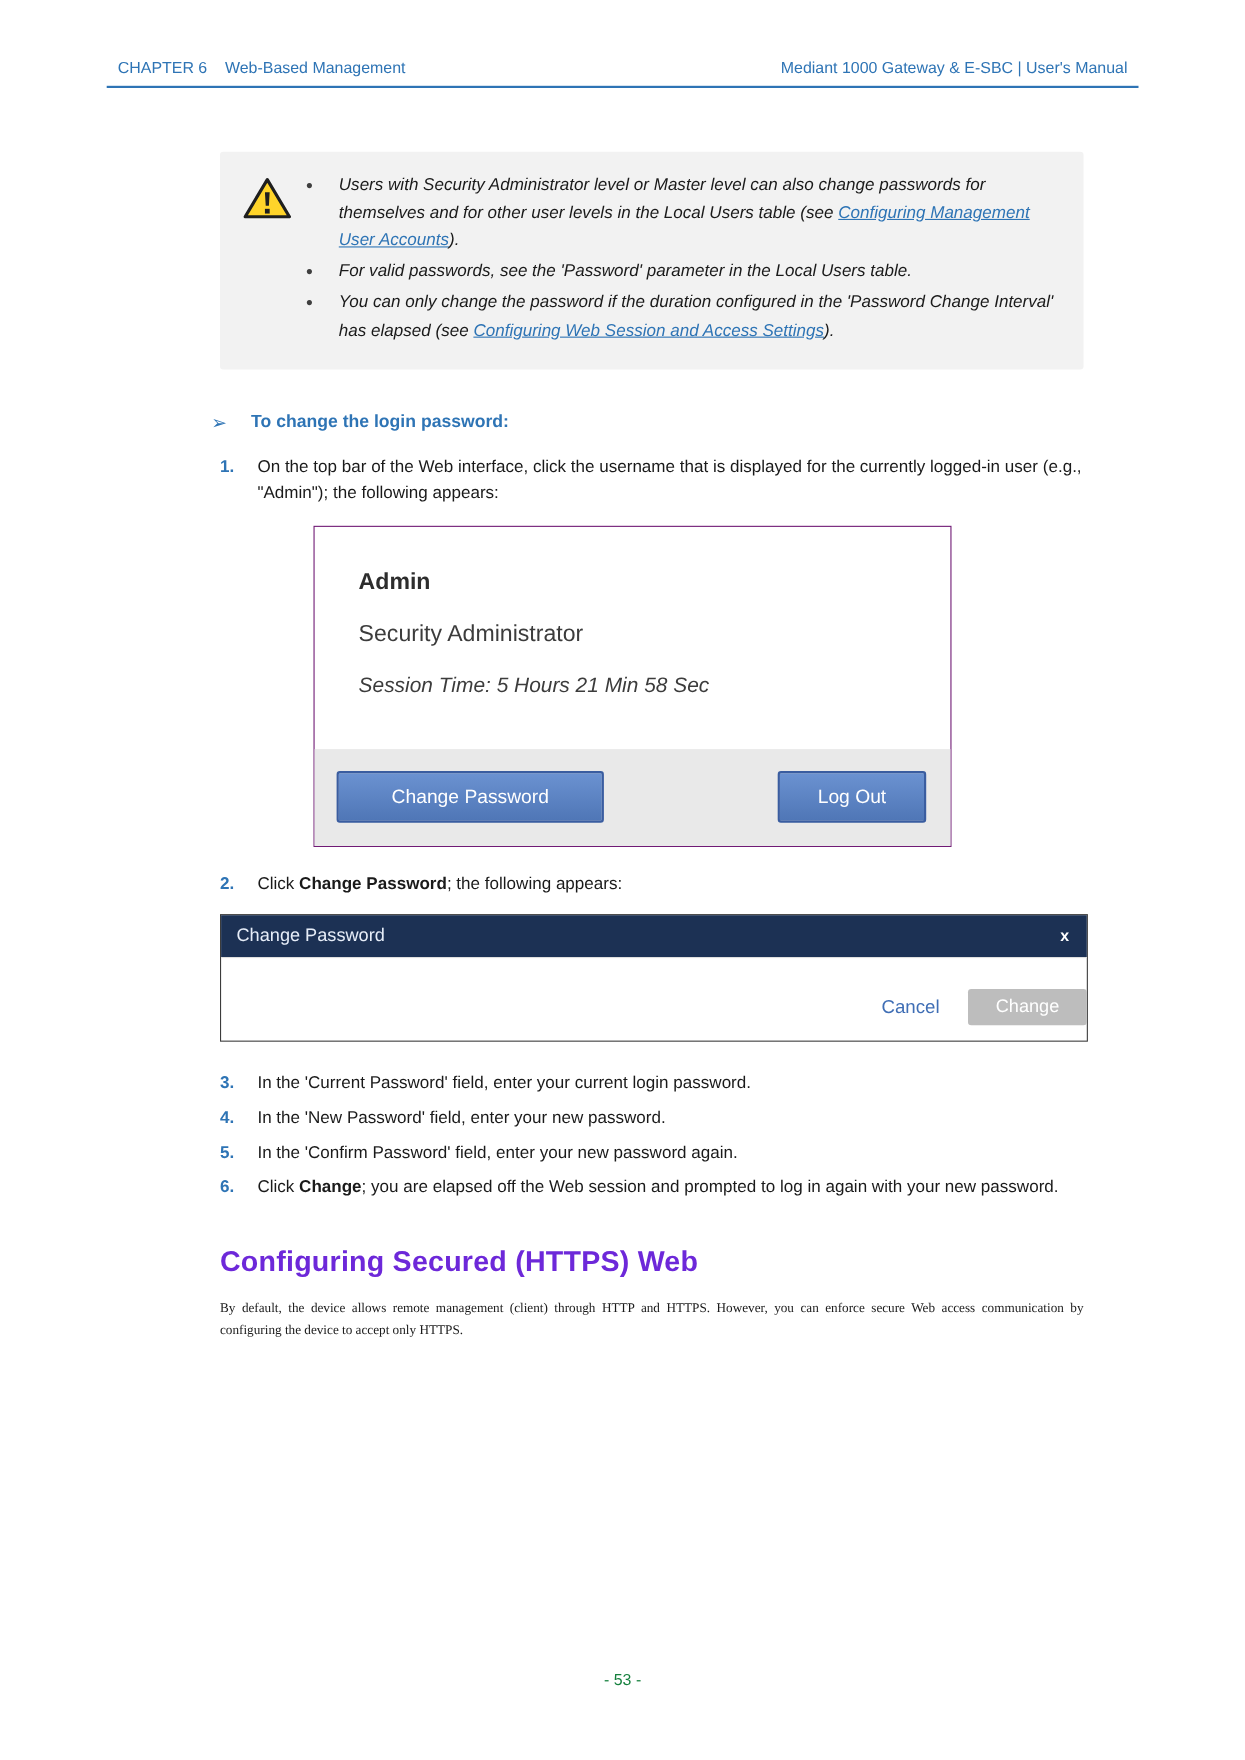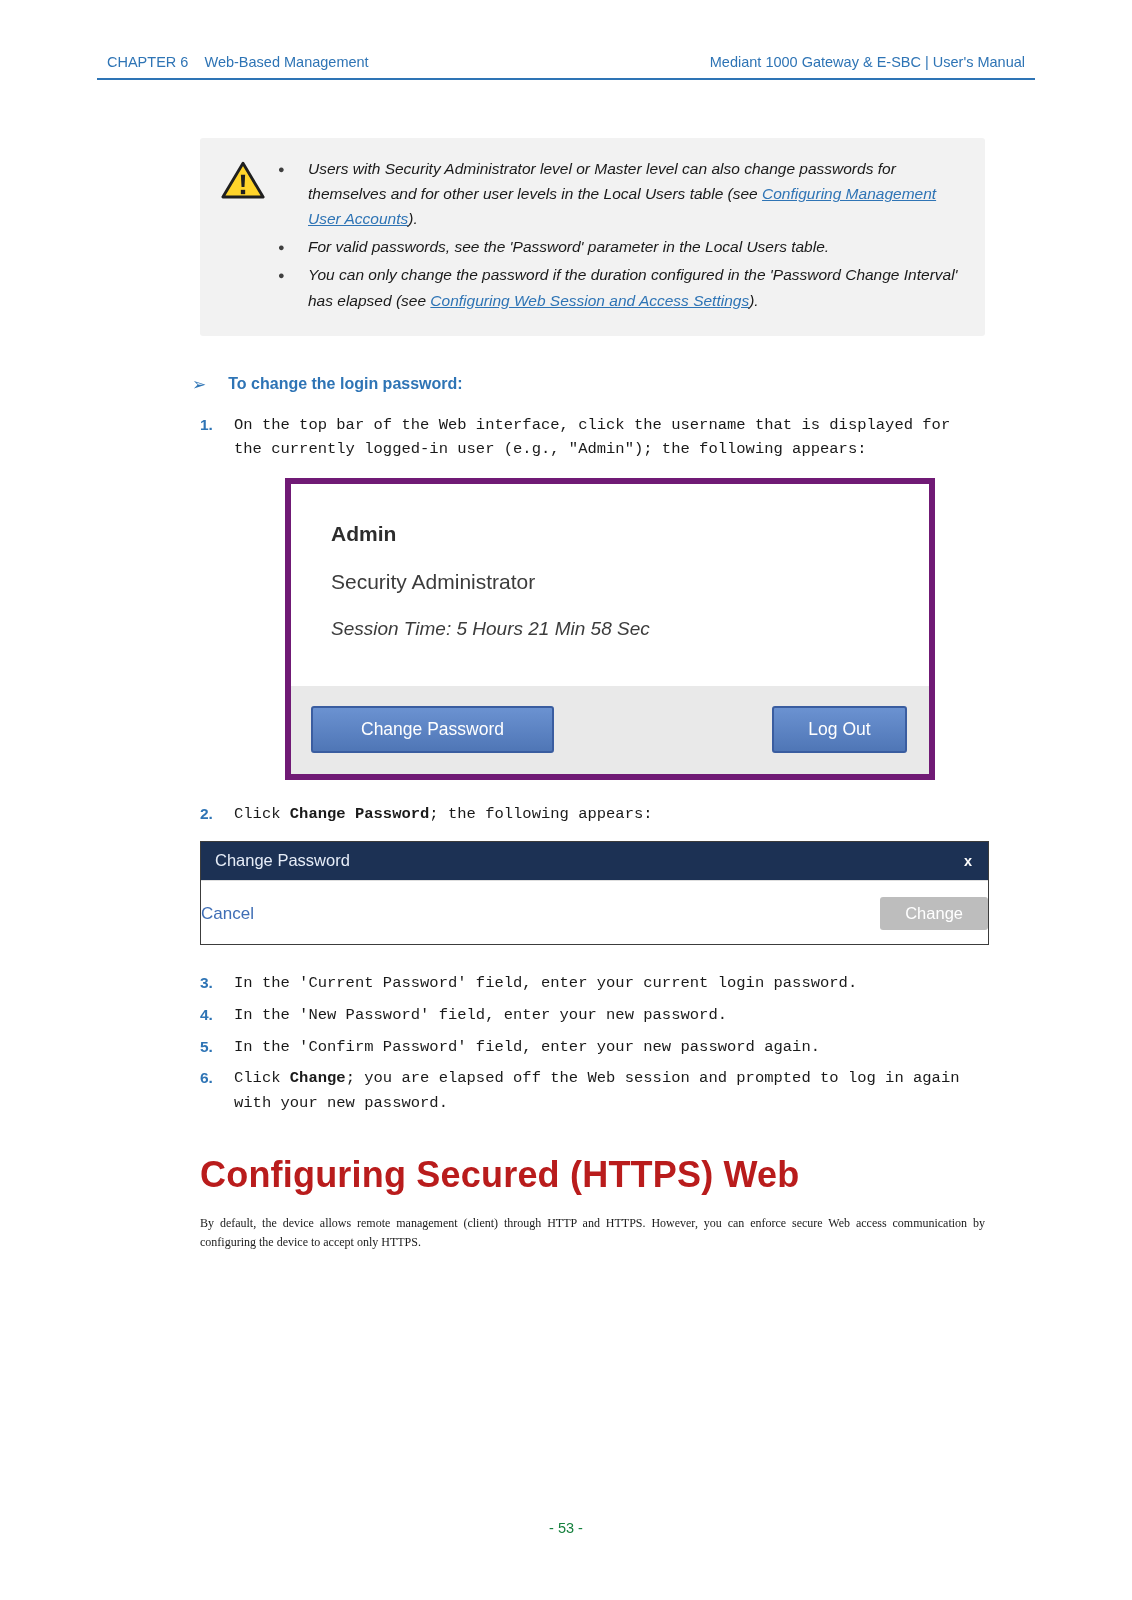--- a/index.html
+++ b/index.html
@@ -43,25 +43,25 @@
   .proc-heading {
     margin-top:38px; margin-left:-8px;
     color:#2e74b5; font-weight:bold; font-size:16px;
     display:flex; align-items:center;
   }
   .proc-arrow { font-size:17px; margin-right:22px; font-weight:normal; }
   
   .steps { margin-top:18px; }
   .step { display:flex; line-height:1.6; font-size:15.5px; margin-bottom:7px; }
   .step-num { width:34px; flex-shrink:0; color:#2e74b5; font-weight:bold; }
-  .step-text { flex:1;font-family:Liberation Mono, monospace; }
+  .step-text { flex:1; }
   
   .shot1 {
-    width:650px; margin:16px 0 22px 85px;
-    border:6px solid #701a75;
+    width:580px; margin:16px 0 22px 85px;
+    border:1px solid #701a75;
     background:#ffffff;
   }
   .shot1-body { padding:38px 20px 46px 40px; }
   .um-name { font-size:21px; font-weight:bold; color:#2d2d2d; margin-bottom:24px; }
   .um-role { font-size:21px; color:#3c3c3c; margin-bottom:24px; }
   .um-session { font-size:19px; color:#3c3c3c;font-style:italic; }
   .shot1-footer {
     background:#e9e9e9;
     padding:20px 22px 21px 20px;
     display:flex; justify-content:space-between; align-items:center;
@@ -93,34 +93,34 @@
   .field-row { display:flex; align-items:center; margin-bottom:22px; }
   .field-row label { width:258px; flex-shrink:0; font-size:17px; color:#4a4a4a; }
   .field-row input {
     flex:1; height:31px;
     border:1px solid #a8a8a8; border-radius:2px;
     background:#ffffff; padding:0 8px;
     font-family:"Liberation Sans", sans-serif; font-size:15px;
   }
   .dialog-footer {
     border-top:1px solid #dedede;
-    padding:16px 0 14px 0;
-    display:flex; justify-content:space-between; align-items:center; gap:26px;
+    padding:28px 0 14px 0;
+    display:flex; justify-content:flex-end; align-items:center; gap:26px;
   }
   .cancel-link { color:#3f6eb5; font-size:17px; cursor:pointer; }
   .gray-btn {
     font-family:"Liberation Sans", sans-serif;
     background:#bdbdbd; border:none; border-radius:3px;
     color:#ffffff; font-size:16.5px;
     padding:7px 25px; cursor:default;
   }
   
   .section-title {
     margin-top:38px;
-    color:#b91c1c; font-weight:bold; font-size:36px;
+    color:#6d28d9; font-weight:bold; font-size:26px;
     letter-spacing:0.2px;
   }
   .section-body {
     margin-top:18px;
     font-size:12px; line-height:1.62;
     text-align:justify;
     font-family:Liberation Serif, serif;
   }
   
   .page-footer {

